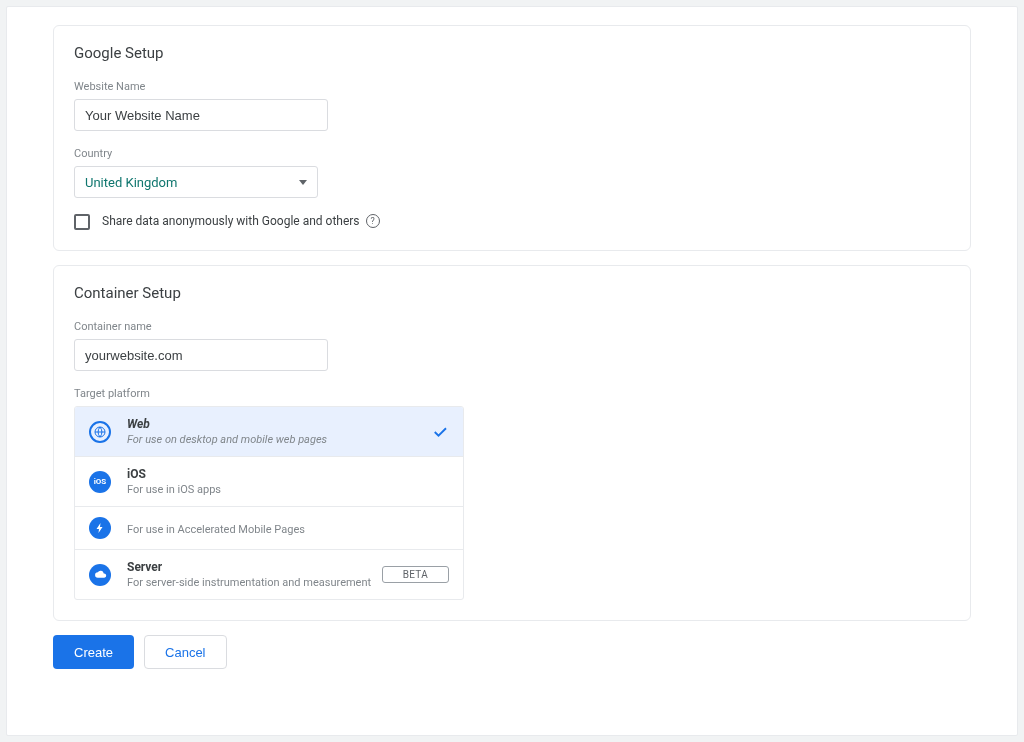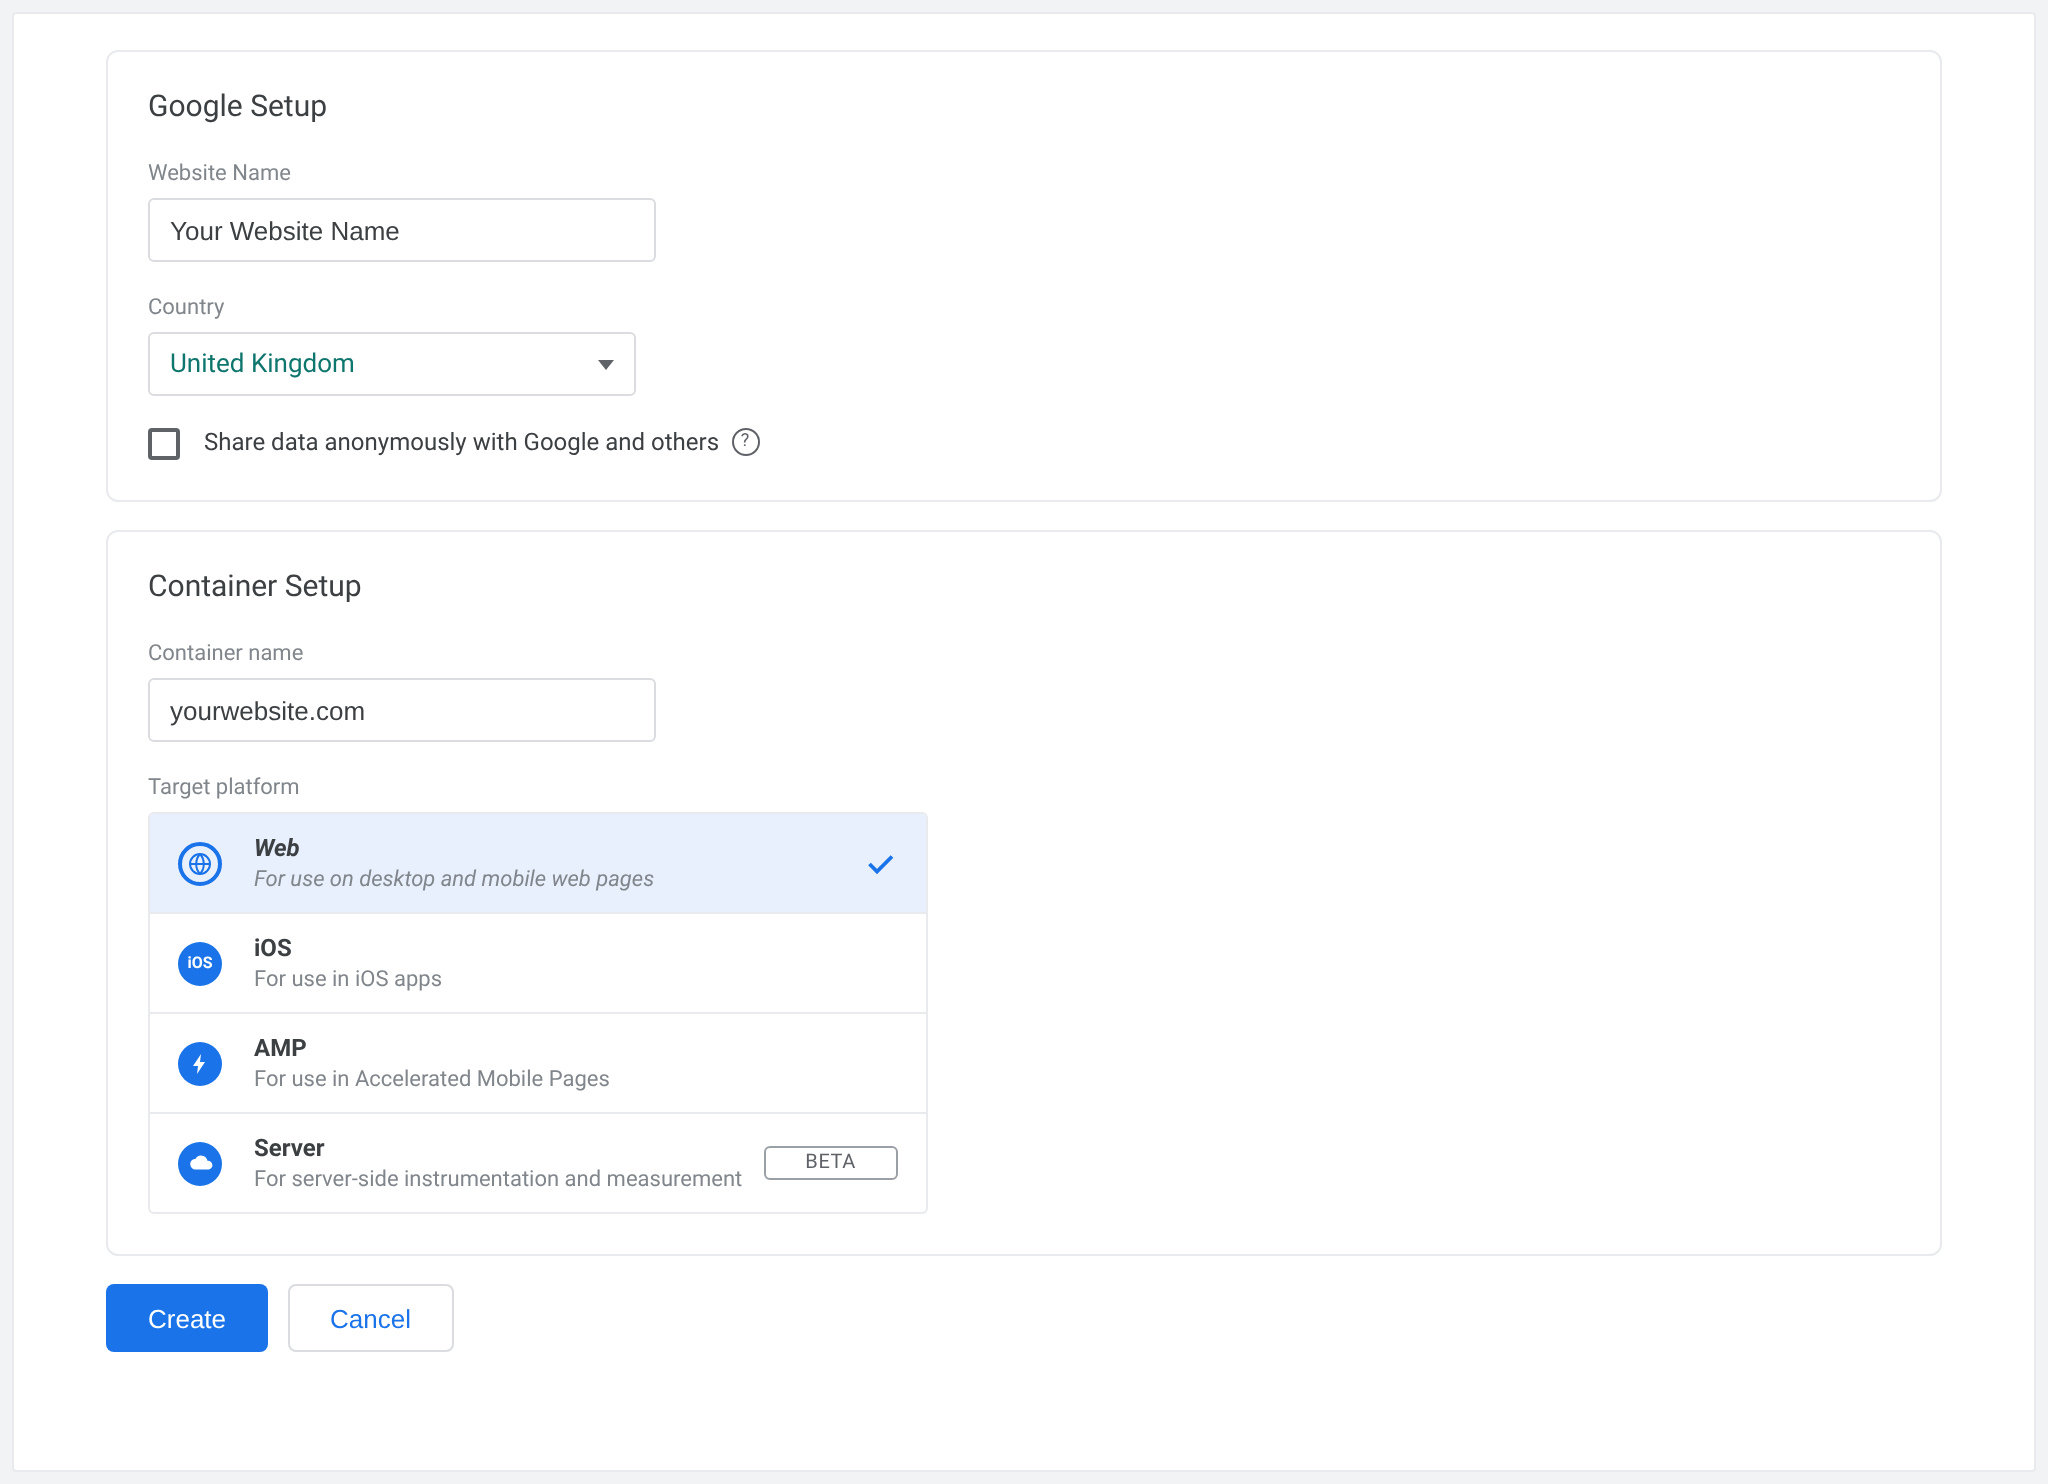--- a/index.html
+++ b/index.html
@@ -257,21 +257,20 @@
       </div>
 
 
       <div class="platform-item">
         <div class="platform-icon">
           <svg width="12" height="12" viewBox="0 0 24 24" fill="#fff">
               <path d="M13 2L5 14h5l-1 8 8-12h-5l1-8z"></path>
             </svg>
         </div>
         <div class="platform-text">
-          <div class="platform-title">AMP</div>
           <div class="platform-desc">For use in Accelerated Mobile Pages</div>
         </div>
       </div>
 
       <div class="platform-item">
         <div class="platform-icon">
           <svg width="13" height="13" viewBox="0 0 24 24" fill="#fff">
               <path d="M19 18H7a5 5 0 010-10 6 6 0 0111 2 4 4 0 011 8z"></path>
             </svg>
         </div>

